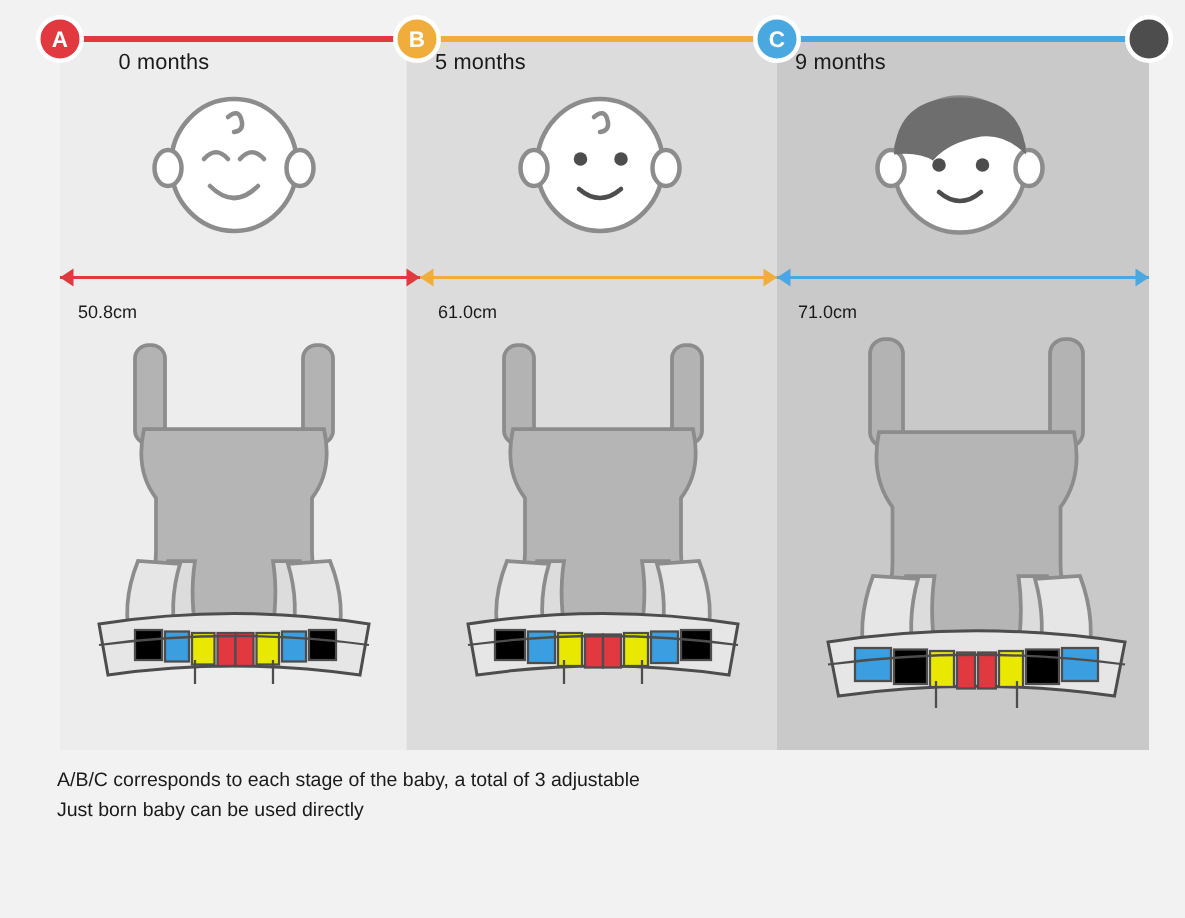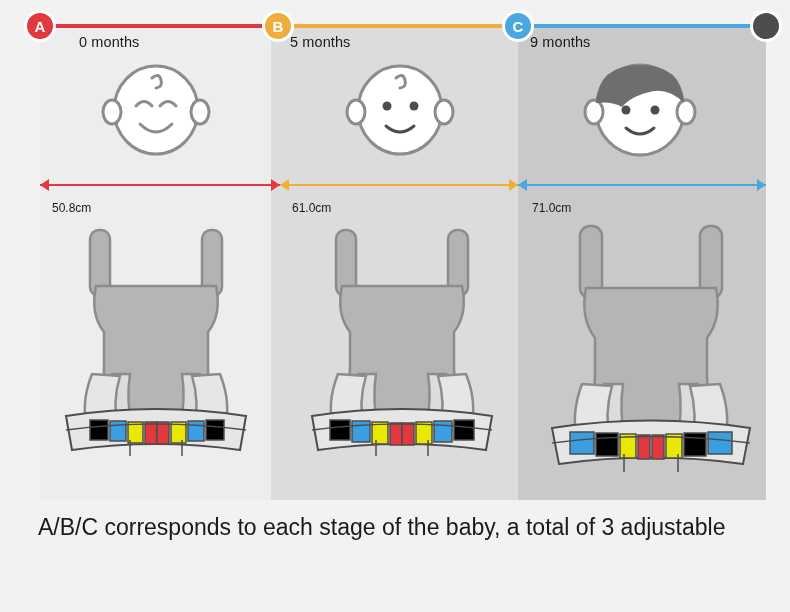--- a/index.html
+++ b/index.html
@@ -69,21 +69,21 @@
 
   
   .carrier{position:absolute;top:224px;}
   .carrier.k1{left:52px;}
   .carrier.k2{left:298px;}
   .carrier.k3{left:540px;}
 
   
   .caption{
     position:absolute;left:38px;top:510px;width:730px;
-    font-size:23px;color:#1a1a1a;line-height:1.55;
+    font-size:13px;color:#1a1a1a;line-height:1.55;
   }
   .caption div{white-space:nowrap;}
 </style>
 </head>
 <body>
 
 <div id="stage">
 
   <div class="col-bg c1"></div>
   <div class="col-bg c2"></div>
@@ -252,15 +252,16 @@
       </g>
       <g stroke="#4d4d4d" stroke-width="1.5" fill="none">
         <path d="M12 219 q99 -13 198 0"></path>
         <path d="M84 230 l0 18 M138 230 l0 18"></path>
       </g>
     </svg>
   </div>
 
   <div class="caption">
     <div>A/B/C corresponds to each stage of the baby, a total of 3 adjustable</div>
+    <div>Just born baby can be used directly</div>
   </div>
 
 </div>
 
 </body></html>

